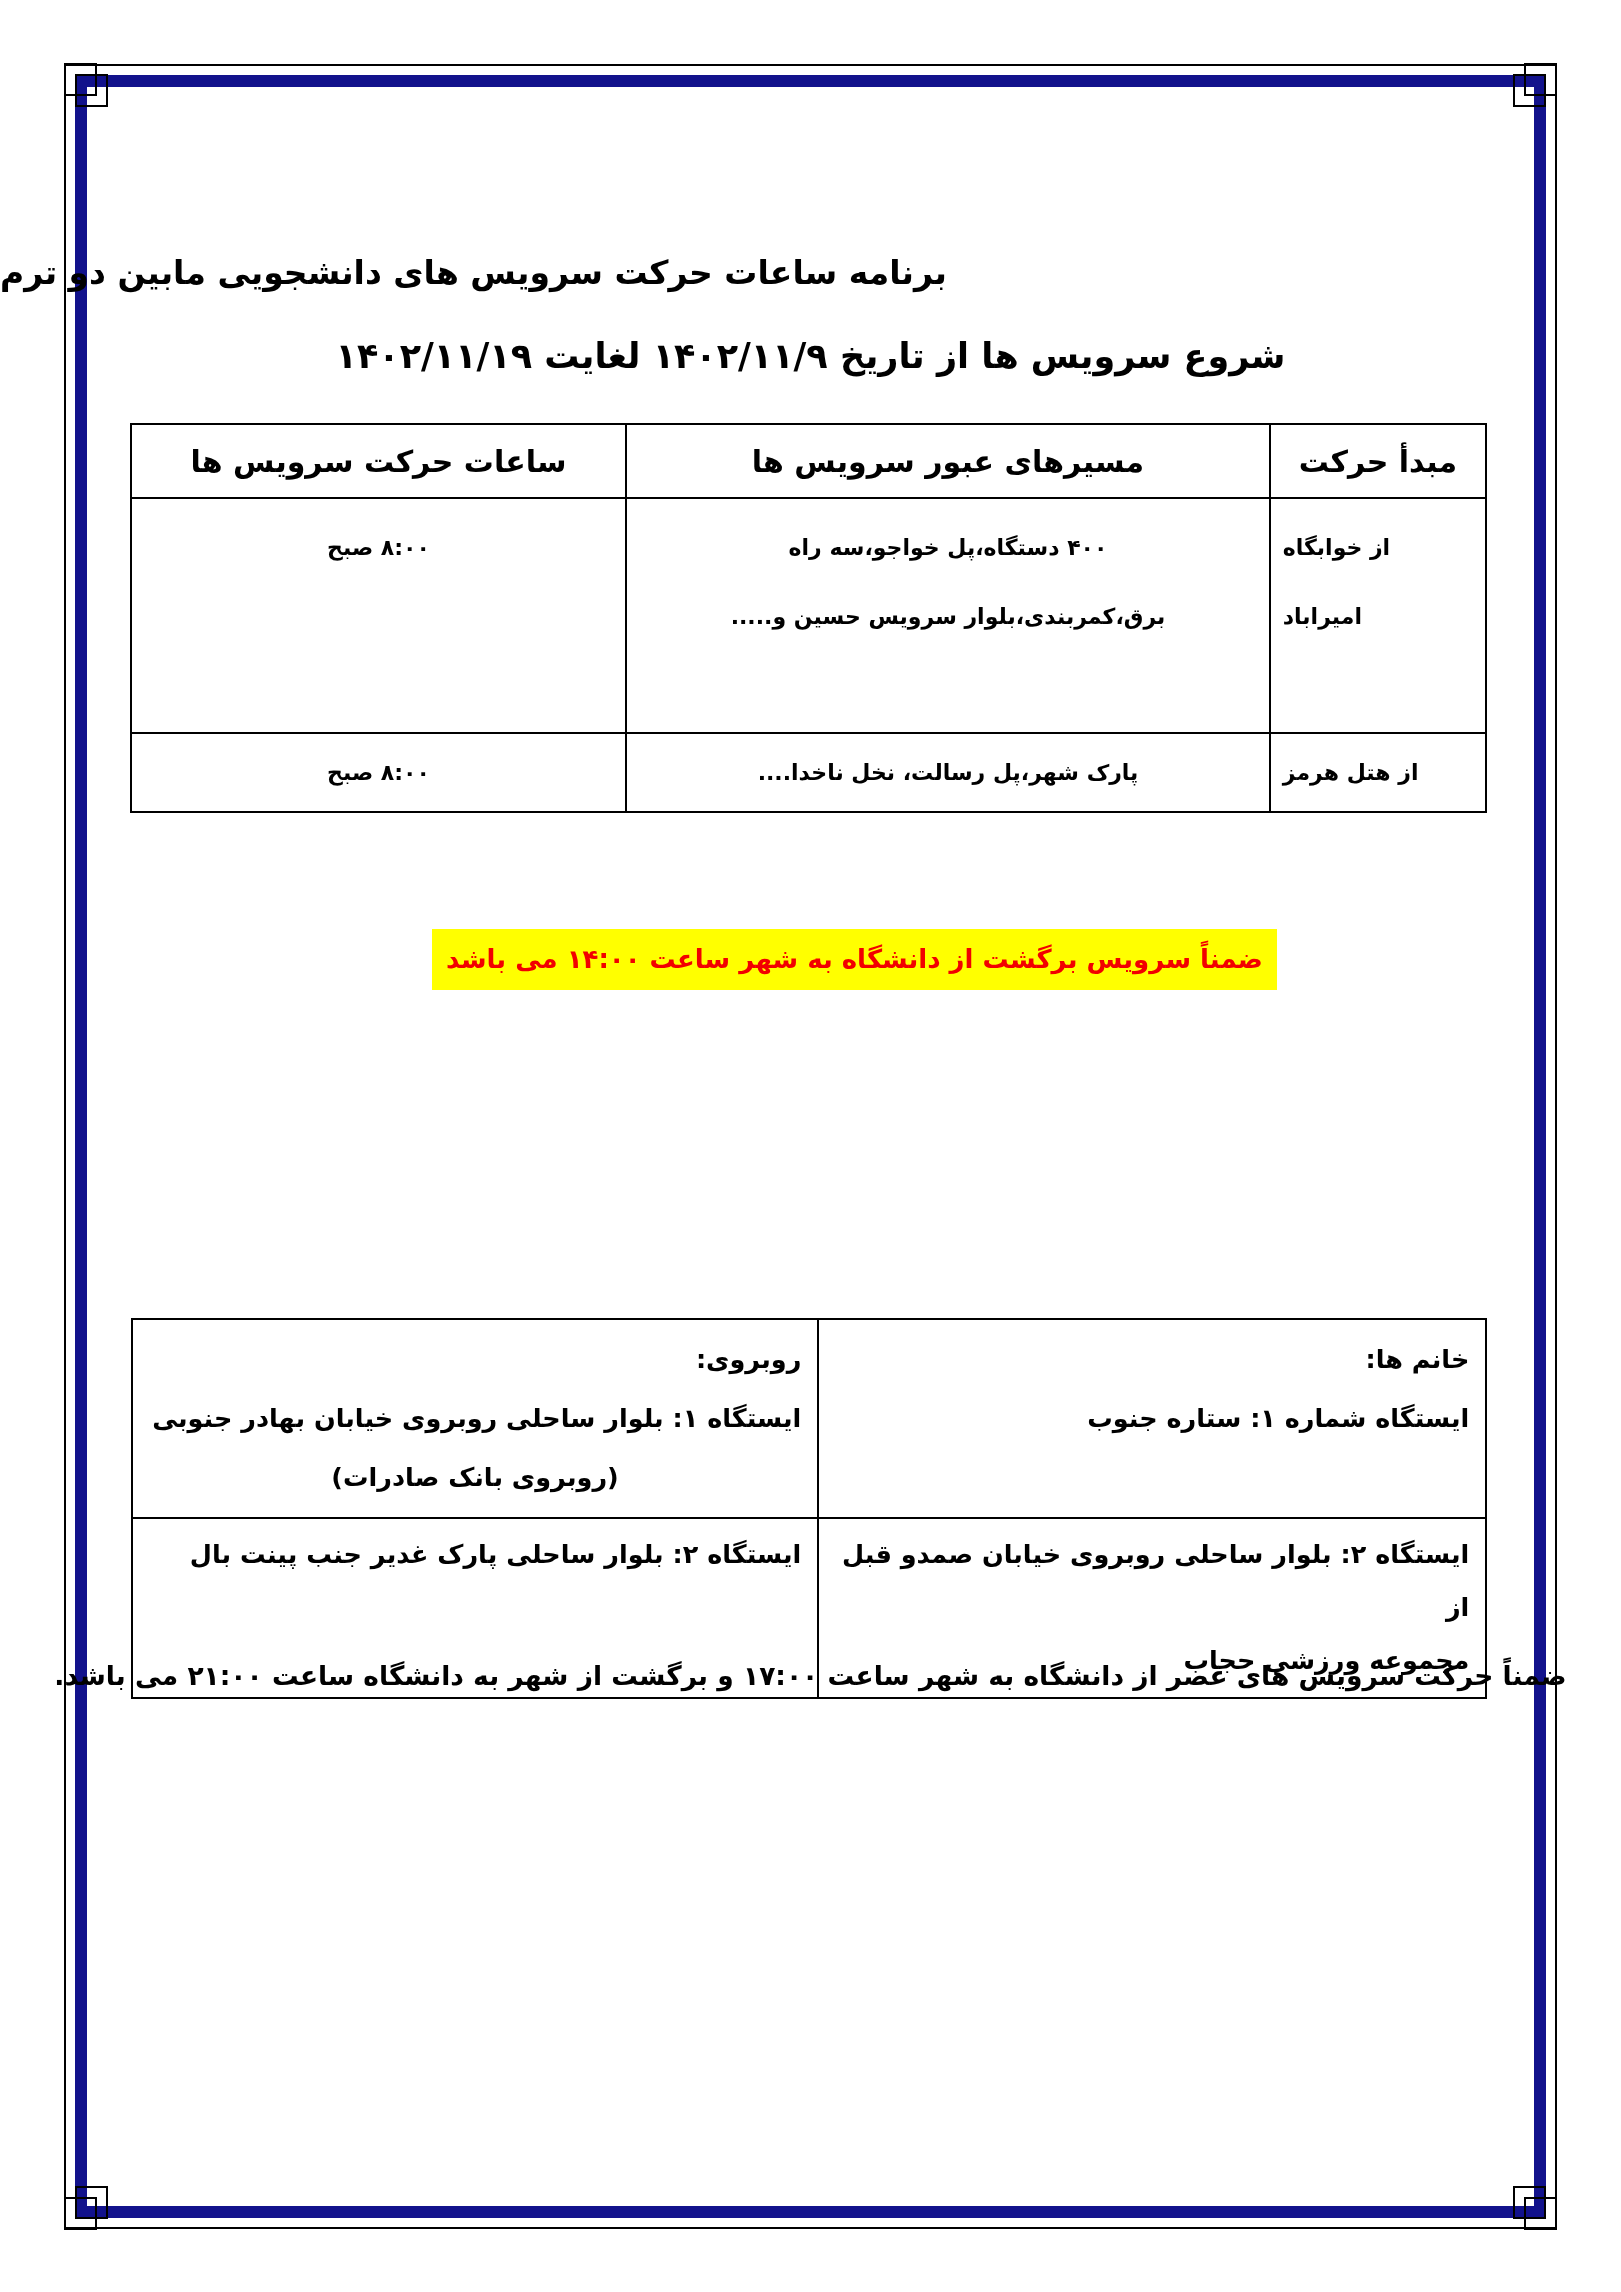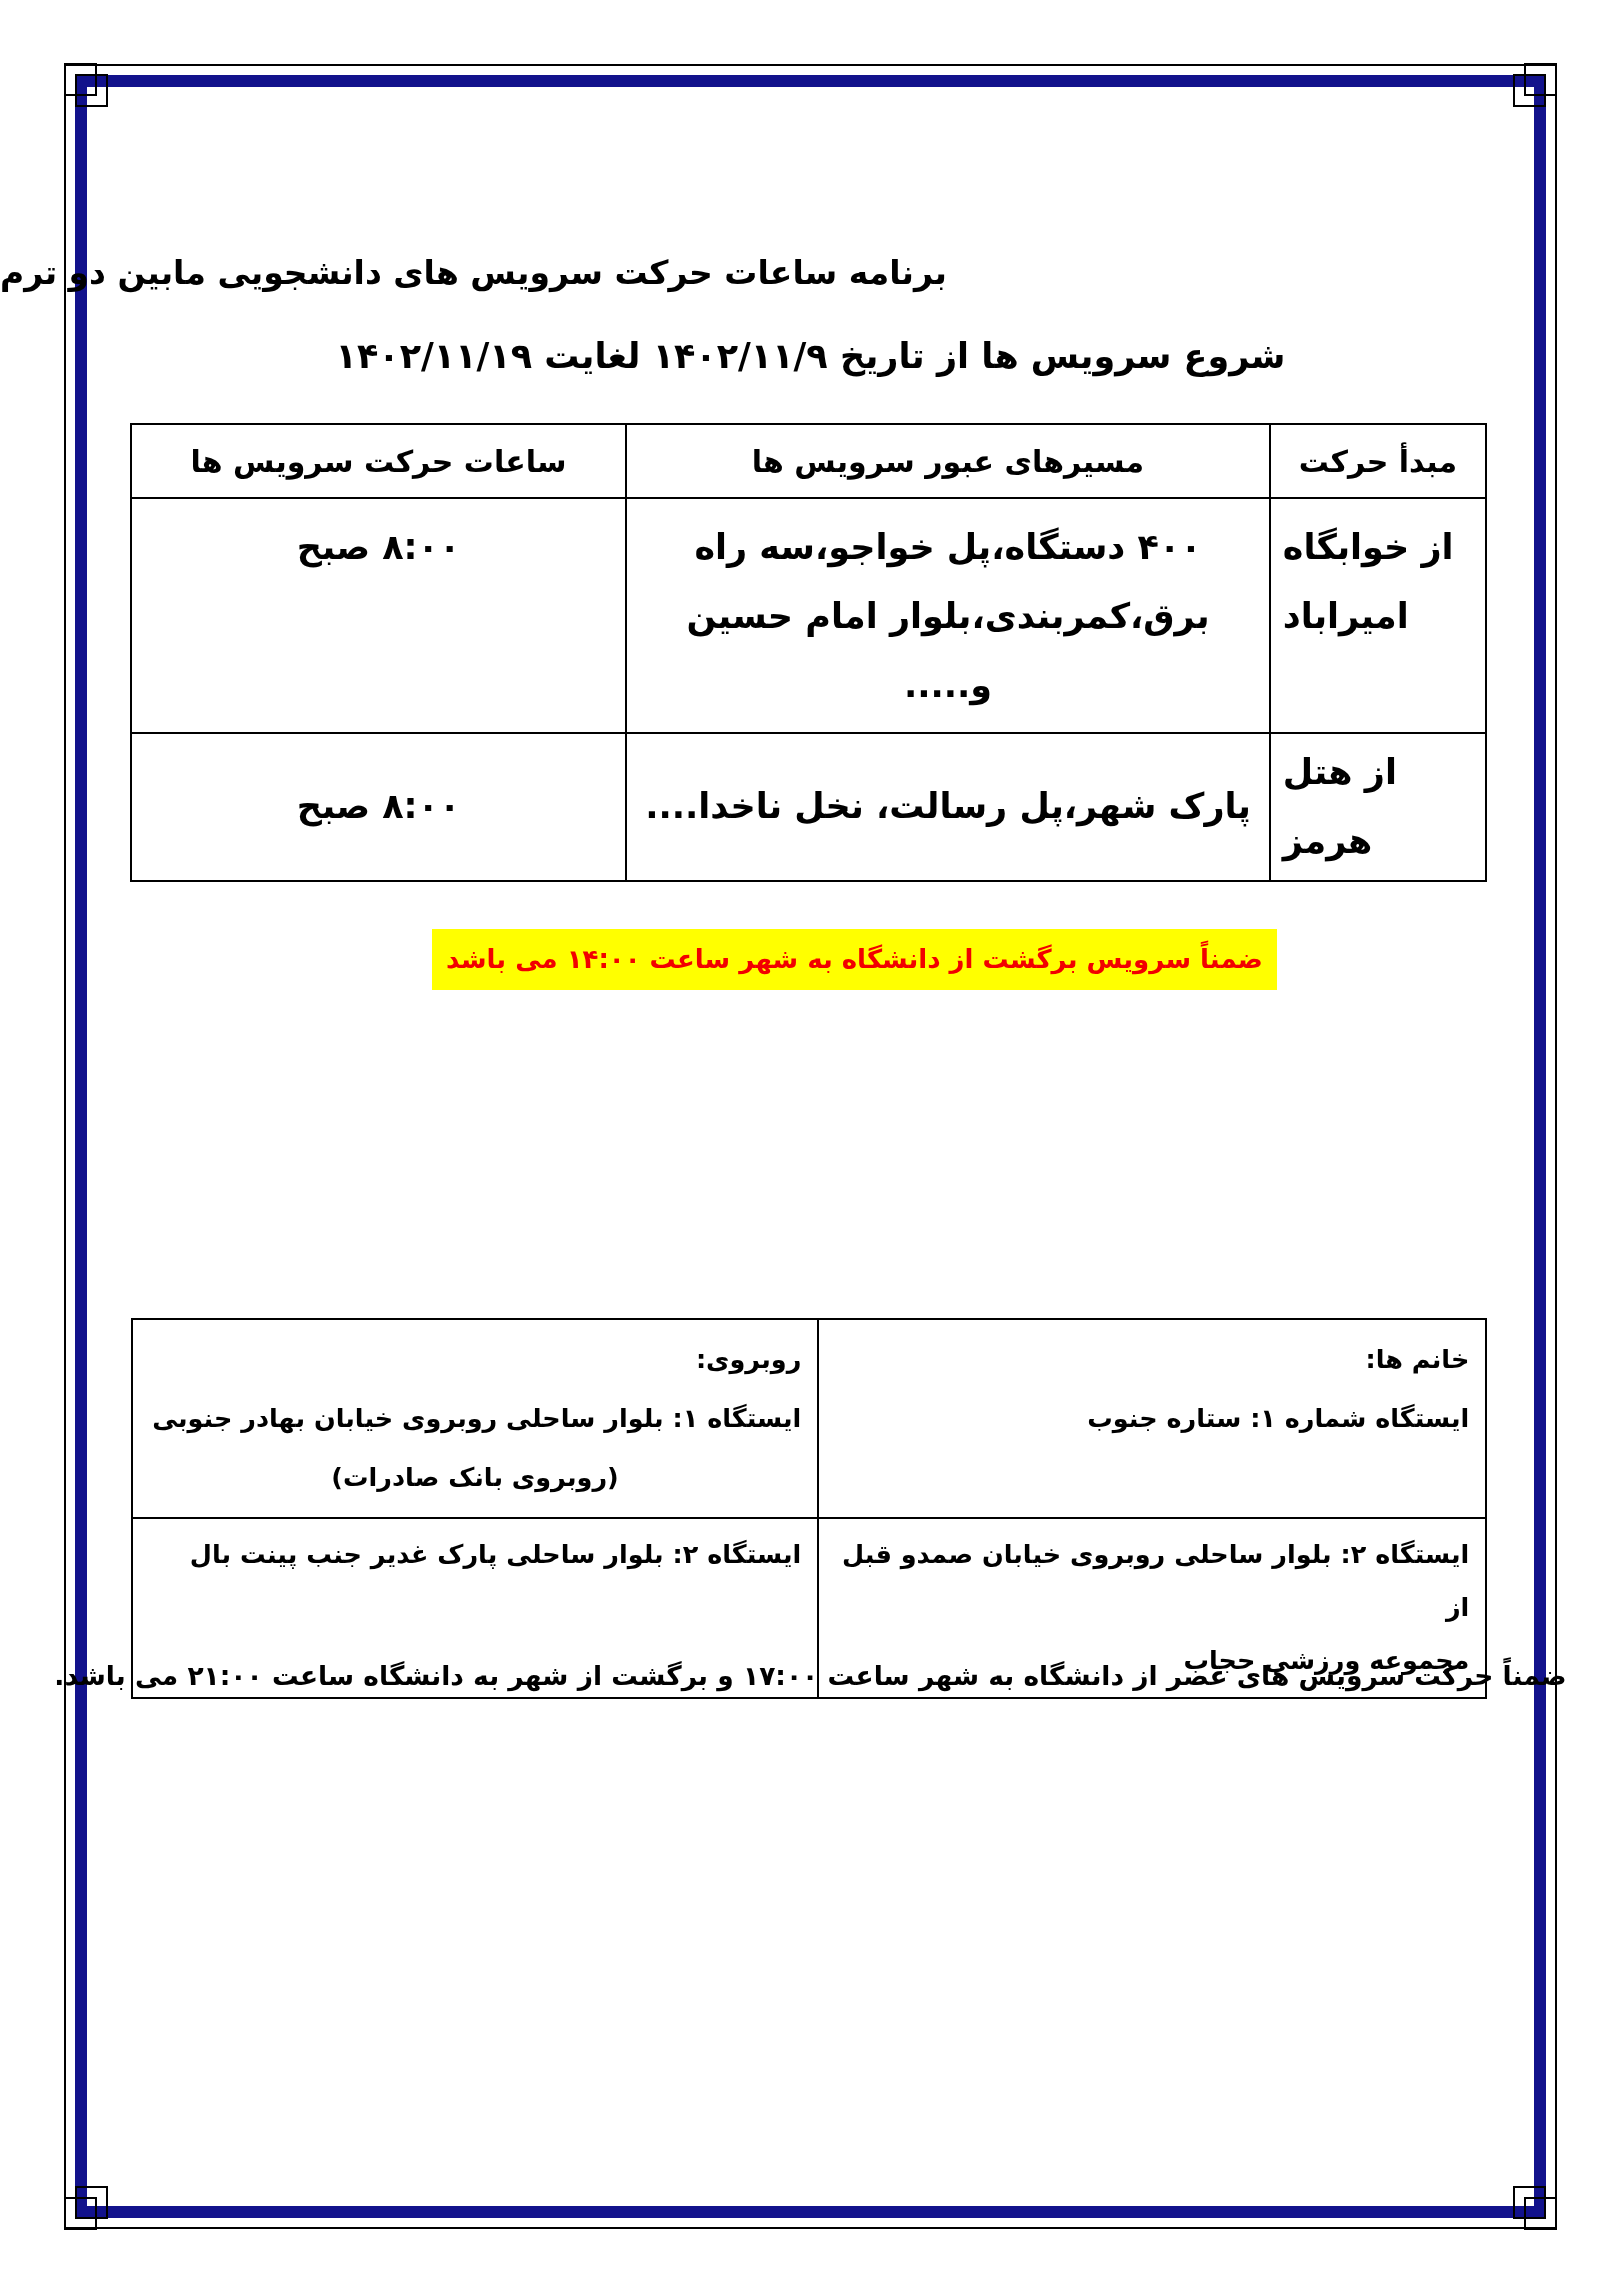--- a/index.html
+++ b/index.html
@@ -15,21 +15,21 @@
   .tl1{left:64px;top:63px}.tl2{left:75px;top:74px}
   .tr1{right:64px;top:63px}.tr2{right:75px;top:74px}
   .bl1{left:64px;bottom:63px}.bl2{left:75px;bottom:74px}
   .br1{right:64px;bottom:63px}.br2{right:75px;bottom:74px}
   
   .title{position:absolute;top:253px;left:0;right:0;text-align:left;font-size:33px;white-space:nowrap;margin:0;}
   .subtitle{position:absolute;top:336px;left:0;right:0;text-align:center;font-size:35px;white-space:nowrap;margin:0;}
   
   table{border-collapse:collapse;}
   .t1{position:absolute;top:423px;right:134px;width:1355px;table-layout:fixed;}
-  .t1 th,.t1 td{border:2.9px solid #000;font-size:35px;padding:3.9px 11.8px;box-sizing:border-box;}
+  .t1 th,.t1 td{border:2.9px solid #000;font-size:22px;padding:3.9px 11.8px;box-sizing:border-box;}
   .t1 th{height:74px;text-align:center;vertical-align:middle;font-size:30px;}
   .t1 .row-main td{height:235px;vertical-align:top;padding-top:13.7px;}
   .t1 .row-second td{height:71px;vertical-align:middle;}
   .t1 .cell-origin{text-align:left;line-height:69px;}
   .t1 .cell-route{text-align:center;line-height:69px;}
   .t1 .cell-time{text-align:center;line-height:69px;}
   
   .hl-wrap{position:absolute;top:929px;left:0;right:0;text-align:center;}
   .hl{display:inline-block;background:var(--yellow,#ffff00);color:var(--red,#f20000);
       font-size:26px;line-height:61px;padding:0 13.7px;white-space:nowrap;margin-right:-88px;}
@@ -74,21 +74,21 @@
       <th>مسیرهای عبور سرویس ها</th>
       <th>ساعات حرکت سرویس ها</th>
     </tr>
     <tr class="row-main">
       <td class="cell-origin">
         <div>از خوابگاه</div>
         <div>امیراباد</div>
       </td>
       <td class="cell-route">
         <div>۴۰۰ دستگاه،پل خواجو،سه راه</div>
-        <div>برق،کمربندی،بلوار امام حسین و.....</div>
+        <div>برق،کمربندی،بلوار سرویس حسین و.....</div>
       </td>
       <td class="cell-time">۸:۰۰ صبح</td>
     </tr>
     <tr class="row-second">
       <td class="cell-origin">از هتل هرمز</td>
       <td class="cell-route">پارک شهر،پل رسالت، نخل ناخدا....</td>
       <td class="cell-time">۸:۰۰ صبح</td>
     </tr>
   </tbody>
     </table>

